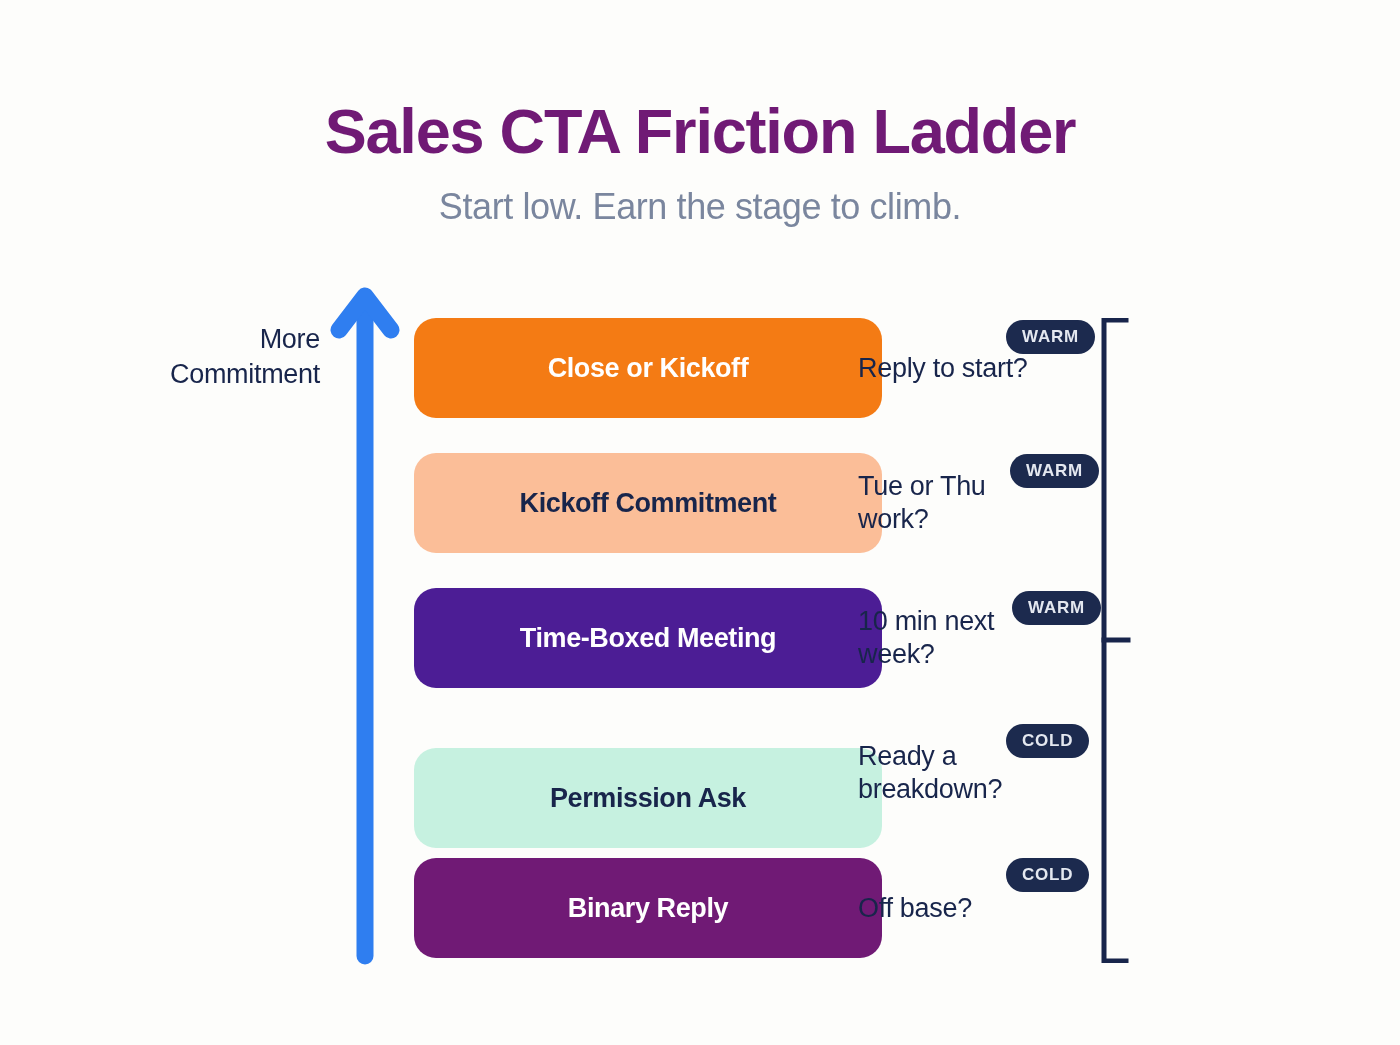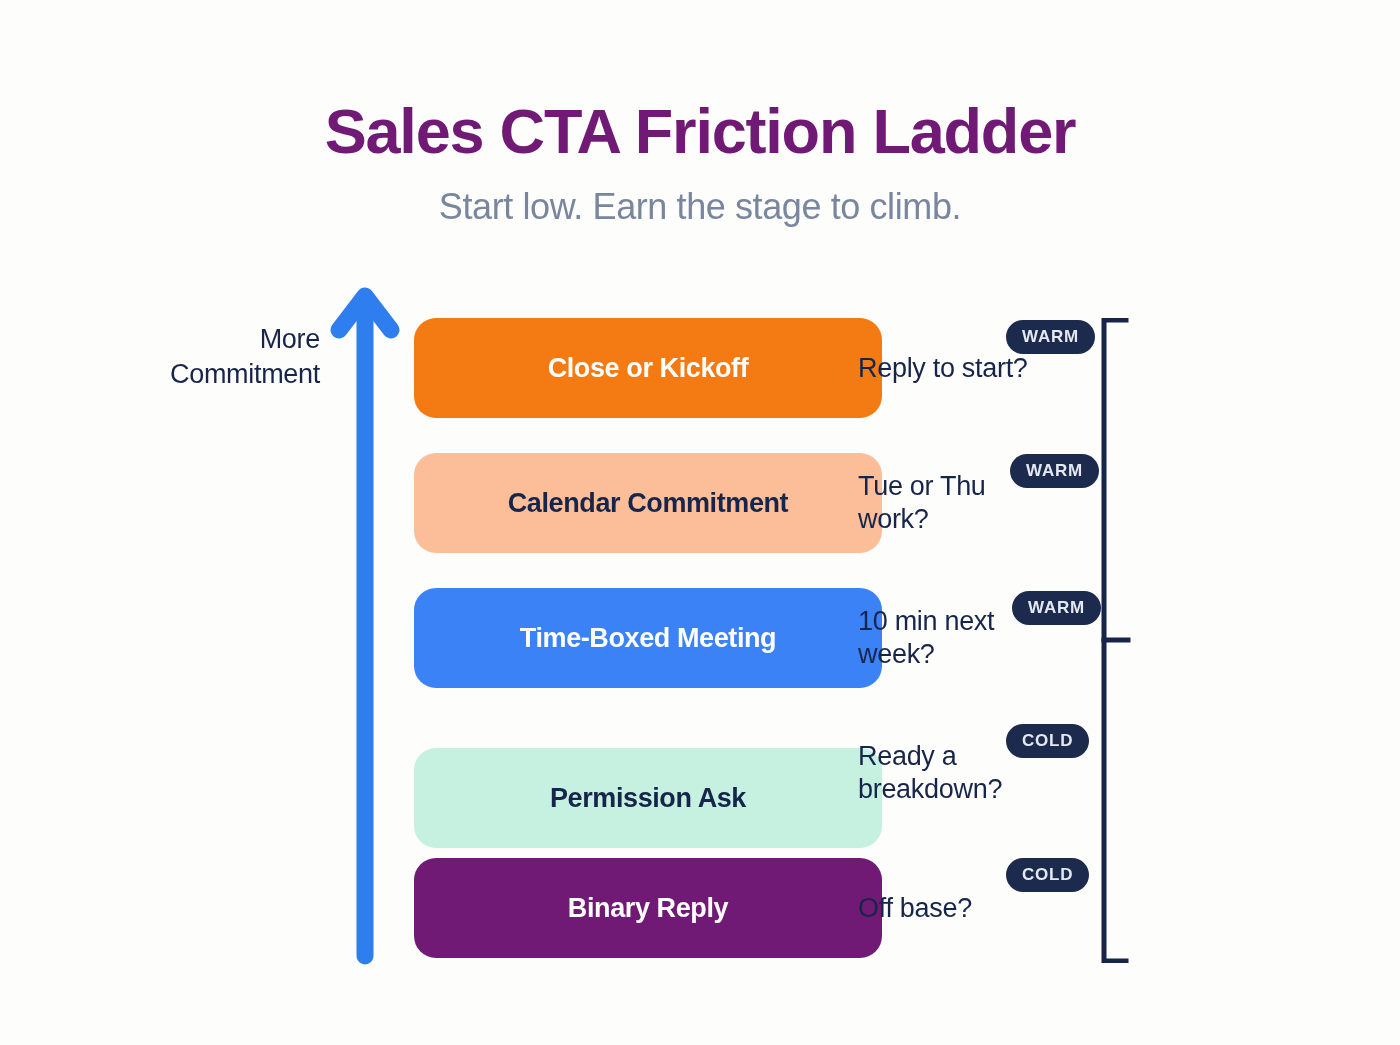--- a/index.html
+++ b/index.html
@@ -171,27 +171,27 @@
   <div id="ladder">
       <div class="rung-row">
         <div class="pill" style="background: rgb(244, 123, 20); color: rgb(255, 255, 255);">
           <span>Close or Kickoff</span>
         </div>
         <div class="example">Reply to start?</div>
         <div class="badge" style="left: 592px; top: 2px;">WARM</div>
       </div>
       <div class="rung-row">
         <div class="pill" style="background: rgb(251, 190, 152); color: rgb(24, 37, 75);">
-          <span>Calendar Commitment</span>
+          <span>Kickoff Commitment</span>
         </div>
         <div class="example">Tue or Thu work?</div>
         <div class="badge" style="left: 596px; top: 1px;">WARM</div>
       </div>
       <div class="rung-row">
-        <div class="pill" style="background: #3b82f6; color: rgb(255, 255, 255);">
+        <div class="pill" style="background: #4c1d95; color: rgb(255, 255, 255);">
           <span>Time-Boxed Meeting</span>
         </div>
         <div class="example">10 min next week?</div>
         <div class="badge" style="left: 598px; top: 3px;">WARM</div>
       </div>
       <div class="rung-row">
         <div class="pill" style="background: rgb(198, 241, 224); color: rgb(24, 37, 75); margin-top: 25px;">
           <span>Permission Ask</span>
         </div>
         <div class="example">Ready a breakdown?</div>

